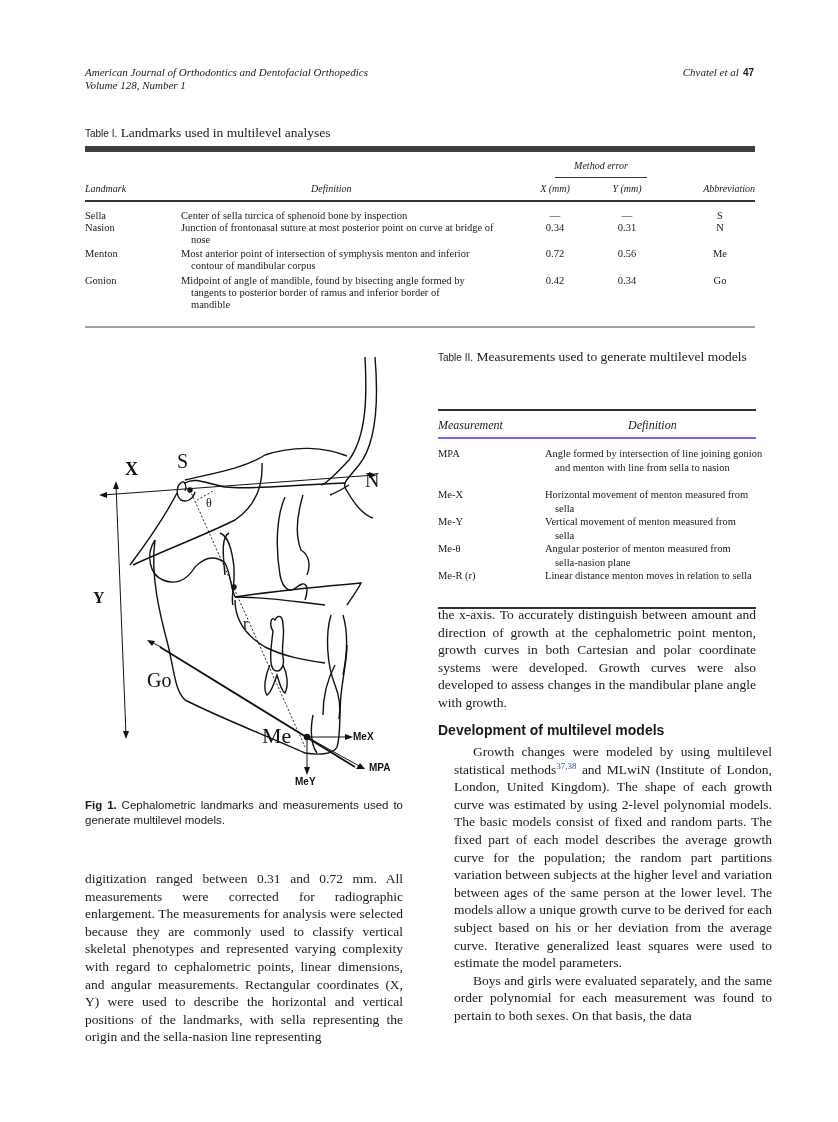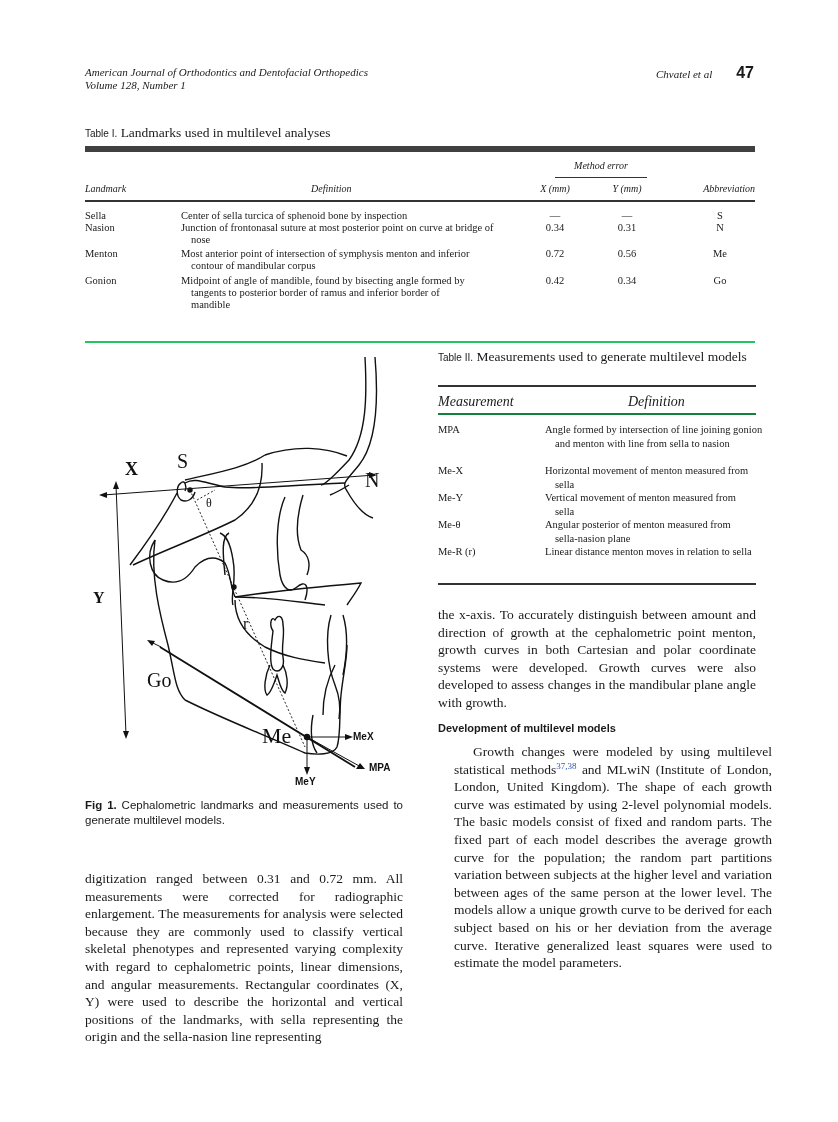--- a/index.html
+++ b/index.html
@@ -2,59 +2,59 @@
 <html><head>
 <meta charset="utf-8">
 <style>
   html, body { margin:0; padding:0; background:#ffffff; }
   body { width:838px; height:1122px; position:relative; overflow:hidden; color:#1a1a1a;
          font-family:"Liberation Serif", serif; }
   .abs { position:absolute; }
   .hdr-left { left:85px; top:66px; font-style:italic; font-size:11px; line-height:13px; }
   .hdr-right { right:84px; top:66px; font-size:11px; line-height:13px; }
   .hdr-right .author { font-style:italic; }
-  .hdr-right .page { font-family:"Liberation Sans", sans-serif; font-weight:bold; font-size:16px; margin-left:24px; }
+  .hdr-right .page { font-family:"Liberation Sans", sans-serif; font-weight:bold; font-size:10px; margin-left:4px; }
 
   .tlabel { font-family:"Liberation Sans", sans-serif; font-size:10px; }
   .ttitle { font-size:13.5px; }
 
   
   #t1-title { left:85px; top:125px; }
   #t1 { left:85px; top:146px; width:670px; }
   .rule-thick { border-top:6px solid #404040; }
   .t1-grid { position:relative; font-size:10.5px; line-height:12px; }
   .t1-head { position:relative; height:48px; border-bottom:2px solid #333; }
   .t1-head .italic { font-style:italic; font-size:10px; position:absolute; }
   .me-rule { position:absolute; left:470px; width:92px; top:25px; border-top:1px solid #333; }
-  .t1-body { position:relative; padding-top:21px; height:118px; border-bottom:2px solid #22c55e; }
+  .t1-body { position:relative; padding-top:6px; height:118px; border-bottom:2px solid #a3a3a3; }
   .t1-row { position:absolute; left:0; width:670px; }
   .t1-row .c { position:absolute; }
   .hang { padding-left:10px; text-indent:-10px; }
 
   
   #t2-title { left:438px; top:348px; width:318px; line-height:17px; }
   #t2 { left:438px; top:385px; width:318px; }
-  .t2-head { position:relative; height:26px; border-top:2px solid #333; border-bottom:2px solid #15803d; font-style:italic; font-size:14px; }
+  .t2-head { position:relative; height:26px; border-top:2px solid #333; border-bottom:2px solid #8b5cf6; font-style:italic; font-size:12px;margin-top:24px; }
   .t2-body { position:relative; height:168px; border-bottom:2px solid #333; font-size:10.5px; line-height:13.5px; }
   .t2-row { position:absolute; left:0; width:318px; }
   .t2-row .m { position:absolute; left:0; }
   .t2-row .d { position:absolute; left:107px; width:211px; }
 
   
   #fig { left:85px; top:335px; width:325px; height:450px; }
   #fig-caption { left:85px; top:798px; width:318px; font-family:"Liberation Sans", sans-serif; font-size:11.5px; line-height:15px; text-align:justify; }
   #fig-caption b { font-weight:bold; }
 
   
   .para { font-size:13.5px; line-height:17.6px; text-align:justify; }
   .para p { margin:0; }
   .para .ind { text-indent:19px; }
   #left-text { left:85px; top:870px; width:318px; }
   #right-text-1 { left:438px; top:606px; width:318px; }
-  #sec-head { left:438px; top:722px; font-family:"Liberation Sans", sans-serif; font-weight:bold; font-size:11px; }
+  #sec-head { left:438px; top:722px; font-family:"Liberation Sans", sans-serif; font-weight:bold; font-size:14px; }
   #right-text-2 { left:438px; top:743px; width:318px;margin-left:16px; }
   sup.cite { color:#3355aa; font-size:9px; line-height:0; }
 </style>
 </head>
 <body>
 
 <div class="abs hdr-left">
   <div>American Journal of Orthodontics and Dentofacial Orthopedics</div>
   <div>Volume 128, Number 1</div>
 </div>
@@ -227,13 +227,14 @@
 <div class="abs para" id="left-text">
   <p>digitization ranged between 0.31 and 0.72 mm. All measurements were corrected for radiographic enlargement. The measurements for analysis were selected because they are commonly used to classify vertical skeletal phenotypes and represented varying complexity with regard to cephalometric points, linear dimensions, and angular measurements. Rectangular coordinates (X, Y) were used to describe the horizontal and vertical positions of the landmarks, with sella representing the origin and the sella-nasion line representing</p>
 </div>
 
 <div class="abs para" id="right-text-1">
   <p>the x-axis. To accurately distinguish between amount and direction of growth at the cephalometric point menton, growth curves in both Cartesian and polar coordinate systems were developed. Growth curves were also developed to assess changes in the mandibular plane angle with growth.</p>
 </div>
 <div class="abs" id="sec-head">Development of multilevel models</div>
 <div class="abs para" id="right-text-2">
   <p class="ind"><span>Growth changes were modeled by using multilevel statistical methods</span><sup class="cite">37,38</sup><span> and MLwiN (Institute of London, London, United Kingdom). The shape of each growth curve was estimated by using 2-level polynomial models. The basic models consist of fixed and random parts. The fixed part of each model describes the average growth curve for the population; the random part partitions variation between subjects at the higher level and variation between ages of the same person at the lower level. The models allow a unique growth curve to be derived for each subject based on his or her deviation from the average curve. Iterative generalized least squares were used to estimate the model parameters.</span></p>
+  <p class="ind">Boys and girls were evaluated separately, and the same order polynomial for each measurement was found to pertain to both sexes. On that basis, the data</p>
 </div>
 
 </body></html>

